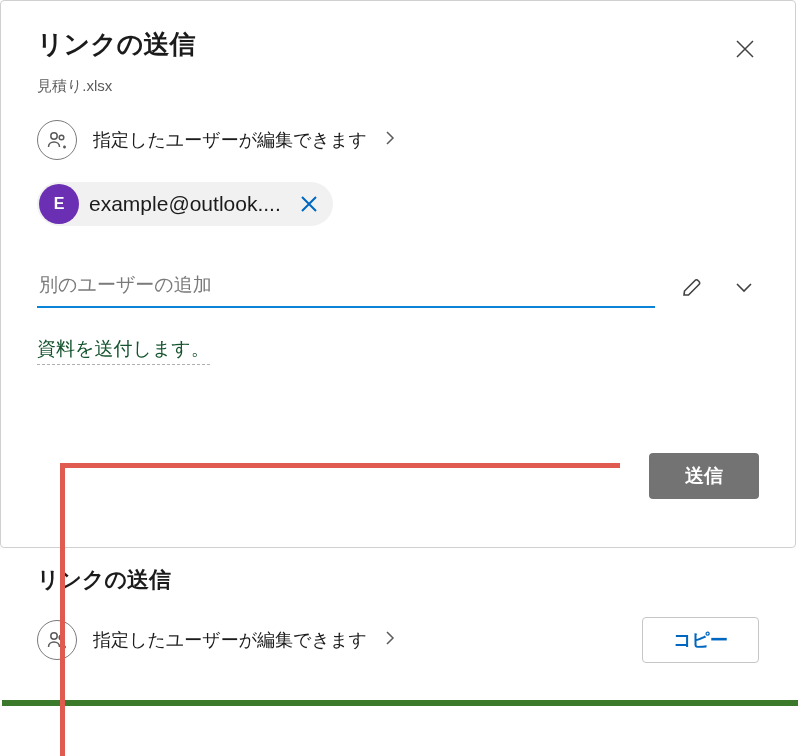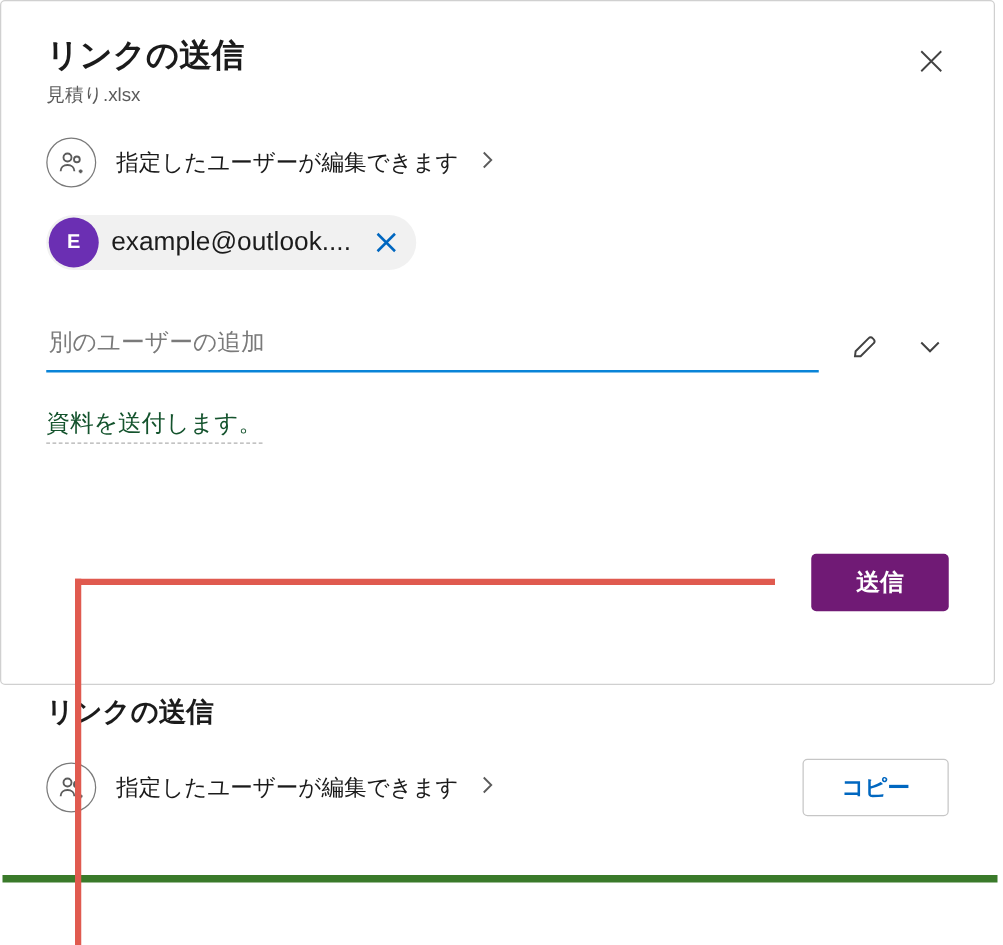--- a/index.html
+++ b/index.html
@@ -41,20 +41,21 @@
     align-items: center;
     justify-content: center;
     cursor: pointer;
     color: #424242;
     margin-top: 4px;
     margin-right: -4px;
   }
   .filename {
     font-size: 15px;
     color: #5b5b5b;
+    margin-top: 10px;
   }
   .perm-row {
     display: flex;
     align-items: center;
     margin-top: 24px;
     gap: 16px;
     cursor: pointer;
   }
   .perm-icon {
     width: 40px;
@@ -161,21 +162,21 @@
     border-bottom: 1px dashed #b0b0b0;
     display: inline-block;
     padding-bottom: 2px;
   }
   .send-row {
     margin-top: 88px;
     display: flex;
     justify-content: flex-end;
   }
   .send-btn {
-    background: #701a75;
+    background: #737373;
     color: #fff;
     border: none;
     border-radius: 4px;
     font-size: 19px;
     font-weight: 600;
     padding: 10px 36px;
     cursor: pointer;
     font-family: inherit;
   }
   .divider {

